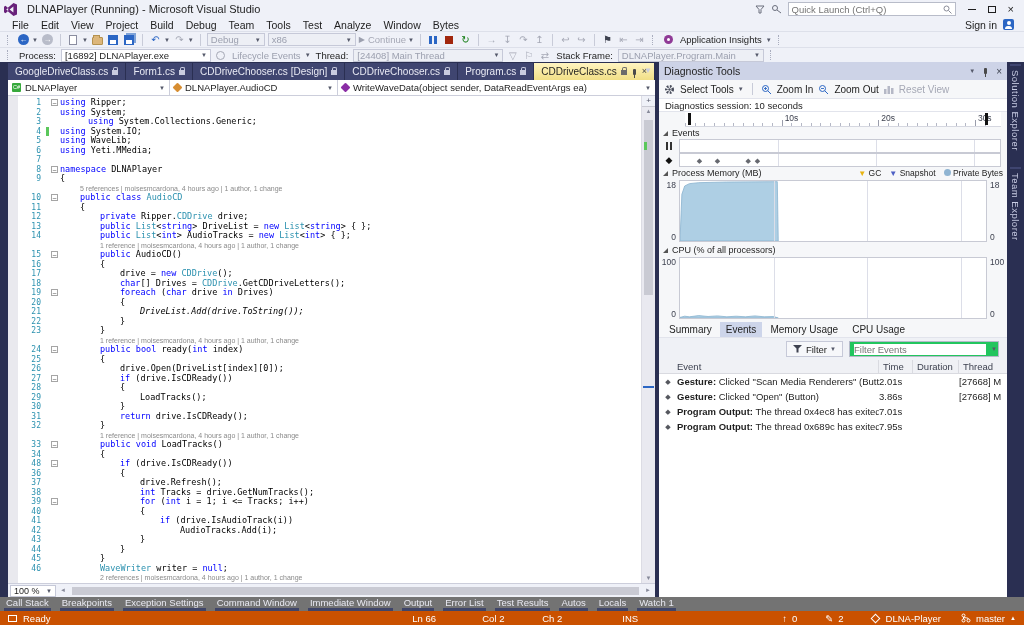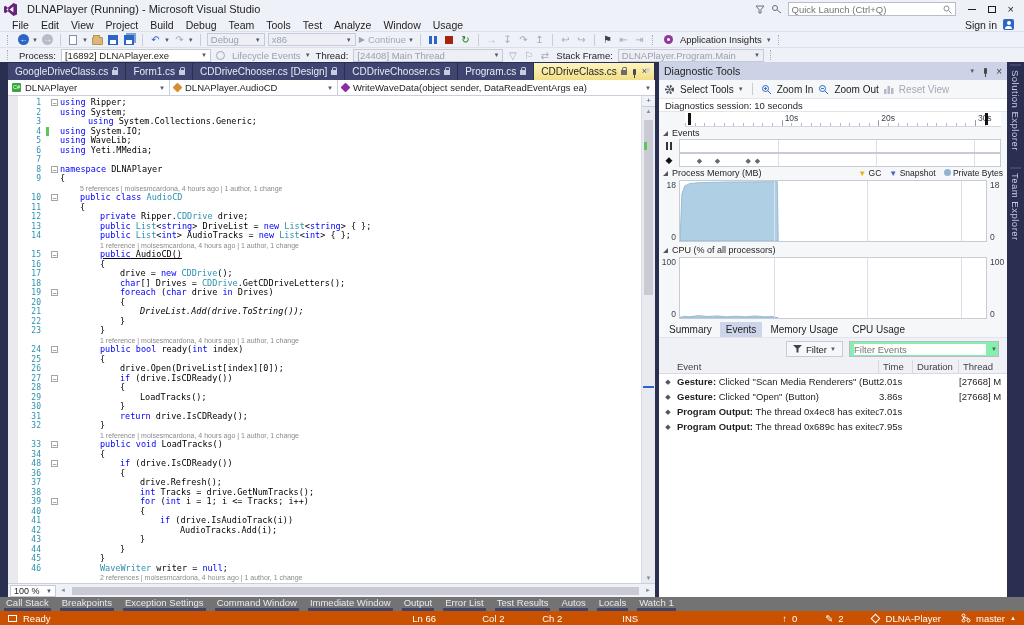--- a/index.html
+++ b/index.html
@@ -127,21 +127,21 @@
   .ax{width:20px;position:relative;font-size:8.5px;color:#3E4250;flex:none}
   .ax .mx{position:absolute;top:0;right:3px}.ax .mn{position:absolute;bottom:0;right:3px}
   .ax.r .mx{right:auto;left:3px}.ax.r .mn{right:auto;left:3px}
   .chart{flex:1;height:62px;border:1px solid #C8CAD4;background:#fff;position:relative}
   .chart svg{position:absolute;inset:0;width:100%;height:100%}
   .diag-tabs{height:17px;display:flex;align-items:flex-end;gap:2px;padding:0 4px;border-bottom:1px solid #E2E4EC;background:#F6F7F9;font-size:10px}
   .dgtab{padding:2px 6px}
   .dgtab.sel{background:#CDD5EA}
   .diag-filter{height:22px;display:flex;align-items:center;justify-content:flex-end;gap:6px;padding:0 8px;background:#EFF1F6}
   .fbtn{height:16px;border:1px solid #C6C9D8;background:#F6F7FA;display:flex;align-items:center;gap:4px;padding:0 6px;font-size:9.5px}
-  .fsearch{width:150px;height:16px;border:1px solid #B6BACA;background:#86efac;display:flex;align-items:center;padding:0 4px;gap:3px}
+  .fsearch{width:150px;height:16px;border:1px solid #B6BACA;background:#22c55e;display:flex;align-items:center;padding:0 4px;gap:3px}
   .fsearch input{flex:1;border:none;outline:none;font-size:9.5px;color:#8A8D99;font-family:"Liberation Sans",sans-serif}
   .ev-table{background:#fff;flex:none}
   .ev-thead{height:14px;display:flex;background:#F0F1F5;border-bottom:1px solid #D9DAE0;font-size:9.5px;color:#3E4250;align-items:center}
   .ev-thead span{padding:0 4px;border-right:1px solid #D9DAE0;height:100%;display:flex;align-items:center}
   .c-ev{flex:1;padding-left:18px !important}.c-time{width:34px;flex:none}.c-dur{width:46px;flex:none}.c-thr{width:48px;flex:none}
   .ev-row{height:15px;display:flex;align-items:center;font-size:9.5px;color:#1E1E1E}
   .ev-row .bullet{width:18px;text-align:center;color:#55575E;font-size:7px;flex:none}
   .ev-row .etext{flex:1;white-space:nowrap;overflow:hidden}
   .ev-row b{font-weight:bold}
   .diag-rest{flex:1;background:#fff}
@@ -198,21 +198,21 @@
         <span class="menu-item">Edit</span>
         <span class="menu-item">View</span>
         <span class="menu-item">Project</span>
         <span class="menu-item">Build</span>
         <span class="menu-item">Debug</span>
         <span class="menu-item">Team</span>
         <span class="menu-item">Tools</span>
         <span class="menu-item">Test</span>
         <span class="menu-item">Analyze</span>
         <span class="menu-item">Window</span>
-        <span class="menu-item">Usage</span>
+        <span class="menu-item">Bytes</span>
       </div>
     <span class="flexsp"></span>
     <span class="signin">Sign in</span>
     <span class="person"></span>
   </div>
 
   <div class="toolbar" id="toolbar1">
       <span class="grip"></span>
       <span class="ticon">
         <span class="i-back">←</span>
@@ -374,21 +374,21 @@
             <div class="crow"><span class="lnum">7</span><span class="chg"></span><span class="foldc"></span><span class="ctext" style="padding-left: 0px;"></span></div>
             <div class="crow"><span class="lnum">8</span><span class="chg"></span><span class="foldc"><span class="foldbox">–</span></span><span class="ctext" style="padding-left: 0px;"><span class="k">namespace</span><span class="p"> DLNAPlayer</span></span></div>
             <div class="crow"><span class="lnum">9</span><span class="chg"></span><span class="foldc"></span><span class="ctext" style="padding-left: 0px;"><span class="p">{</span></span></div>
             <div class="crow"><span class="lnum"></span><span class="chg"></span><span class="foldc"></span><span class="lens" style="padding-left: 20px;">5 references | moisesmcardona, 4 hours ago | 1 author, 1 change</span></div>
             <div class="crow"><span class="lnum">10</span><span class="chg"></span><span class="foldc"><span class="foldbox">–</span></span><span class="ctext" style="padding-left: 20px;"><span class="k">public</span><span class="p"> </span><span class="k">class</span><span class="p"> </span><span class="t">AudioCD</span></span></div>
             <div class="crow"><span class="lnum">11</span><span class="chg"></span><span class="foldc"></span><span class="ctext" style="padding-left: 20px;"><span class="p">{</span></span></div>
             <div class="crow"><span class="lnum">12</span><span class="chg"></span><span class="foldc"></span><span class="ctext" style="padding-left: 40px;"><span class="k">private</span><span class="p"> Ripper.</span><span class="t">CDDrive</span><span class="p"> drive;</span></span></div>
             <div class="crow"><span class="lnum">13</span><span class="chg"></span><span class="foldc"></span><span class="ctext" style="padding-left: 40px;"><span class="k">public</span><span class="p"> </span><span class="t">List</span><span class="p">&lt;</span><span class="k">string</span><span class="p">&gt; DriveList = </span><span class="k">new</span><span class="p"> </span><span class="t">List</span><span class="p">&lt;</span><span class="k">string</span><span class="p">&gt; { };</span></span></div>
             <div class="crow"><span class="lnum">14</span><span class="chg"></span><span class="foldc"></span><span class="ctext" style="padding-left: 40px;"><span class="k">public</span><span class="p"> </span><span class="t">List</span><span class="p">&lt;</span><span class="k">int</span><span class="p">&gt; AudioTracks = </span><span class="k">new</span><span class="p"> </span><span class="t">List</span><span class="p">&lt;</span><span class="k">int</span><span class="p">&gt; { };</span></span></div>
             <div class="crow"><span class="lnum"></span><span class="chg"></span><span class="foldc"></span><span class="lens" style="padding-left: 40px;">1 reference | moisesmcardona, 4 hours ago | 1 author, 1 change</span></div>
-            <div class="crow"><span class="lnum">15</span><span class="chg"></span><span class="foldc"><span class="foldbox">–</span></span><span class="ctext" style="padding-left: 40px; text-decoration: underline;"><span class="k">public</span><span class="p"> AudioCD()</span></span></div>
+            <div class="crow"><span class="lnum">15</span><span class="chg"></span><span class="foldc"><span class="foldbox">–</span></span><span class="ctext" style="padding-left: 40px;"><span class="k">public</span><span class="p"> AudioCD()</span></span></div>
             <div class="crow"><span class="lnum">16</span><span class="chg"></span><span class="foldc"></span><span class="ctext" style="padding-left: 40px;"><span class="p">{</span></span></div>
             <div class="crow"><span class="lnum">17</span><span class="chg"></span><span class="foldc"></span><span class="ctext" style="padding-left: 60px;"><span class="p">drive = </span><span class="k">new</span><span class="p"> </span><span class="t">CDDrive</span><span class="p">();</span></span></div>
             <div class="crow"><span class="lnum">18</span><span class="chg"></span><span class="foldc"></span><span class="ctext" style="padding-left: 60px;"><span class="k">char</span><span class="p">[] Drives = </span><span class="t">CDDrive</span><span class="p">.GetCDDriveLetters();</span></span></div>
             <div class="crow"><span class="lnum">19</span><span class="chg"></span><span class="foldc"><span class="foldbox">–</span></span><span class="ctext" style="padding-left: 60px;"><span class="k">foreach</span><span class="p"> (</span><span class="k">char</span><span class="p"> drive </span><span class="k">in</span><span class="p"> Drives)</span></span></div>
             <div class="crow"><span class="lnum">20</span><span class="chg"></span><span class="foldc"></span><span class="ctext" style="padding-left: 60px;"><span class="p">{</span></span></div>
             <div class="crow"><span class="lnum">21</span><span class="chg"></span><span class="foldc"></span><span class="ctext" style="padding-left: 80px; font-style: italic;"><span class="p">DriveList.Add(drive.ToString());</span></span></div>
             <div class="crow"><span class="lnum">22</span><span class="chg"></span><span class="foldc"></span><span class="ctext" style="padding-left: 60px;"><span class="p">}</span></span></div>
             <div class="crow"><span class="lnum">23</span><span class="chg"></span><span class="foldc"></span><span class="ctext" style="padding-left: 40px;"><span class="p">}</span></span></div>
             <div class="crow"><span class="lnum"></span><span class="chg"></span><span class="foldc"></span><span class="lens" style="padding-left: 40px;">1 reference | moisesmcardona, 4 hours ago | 1 author, 1 change</span></div>
             <div class="crow"><span class="lnum">24</span><span class="chg"></span><span class="foldc"><span class="foldbox">–</span></span><span class="ctext" style="padding-left: 40px;"><span class="k">public</span><span class="p"> </span><span class="k">bool</span><span class="p"> ready(</span><span class="k">int</span><span class="p"> index)</span></span></div>

